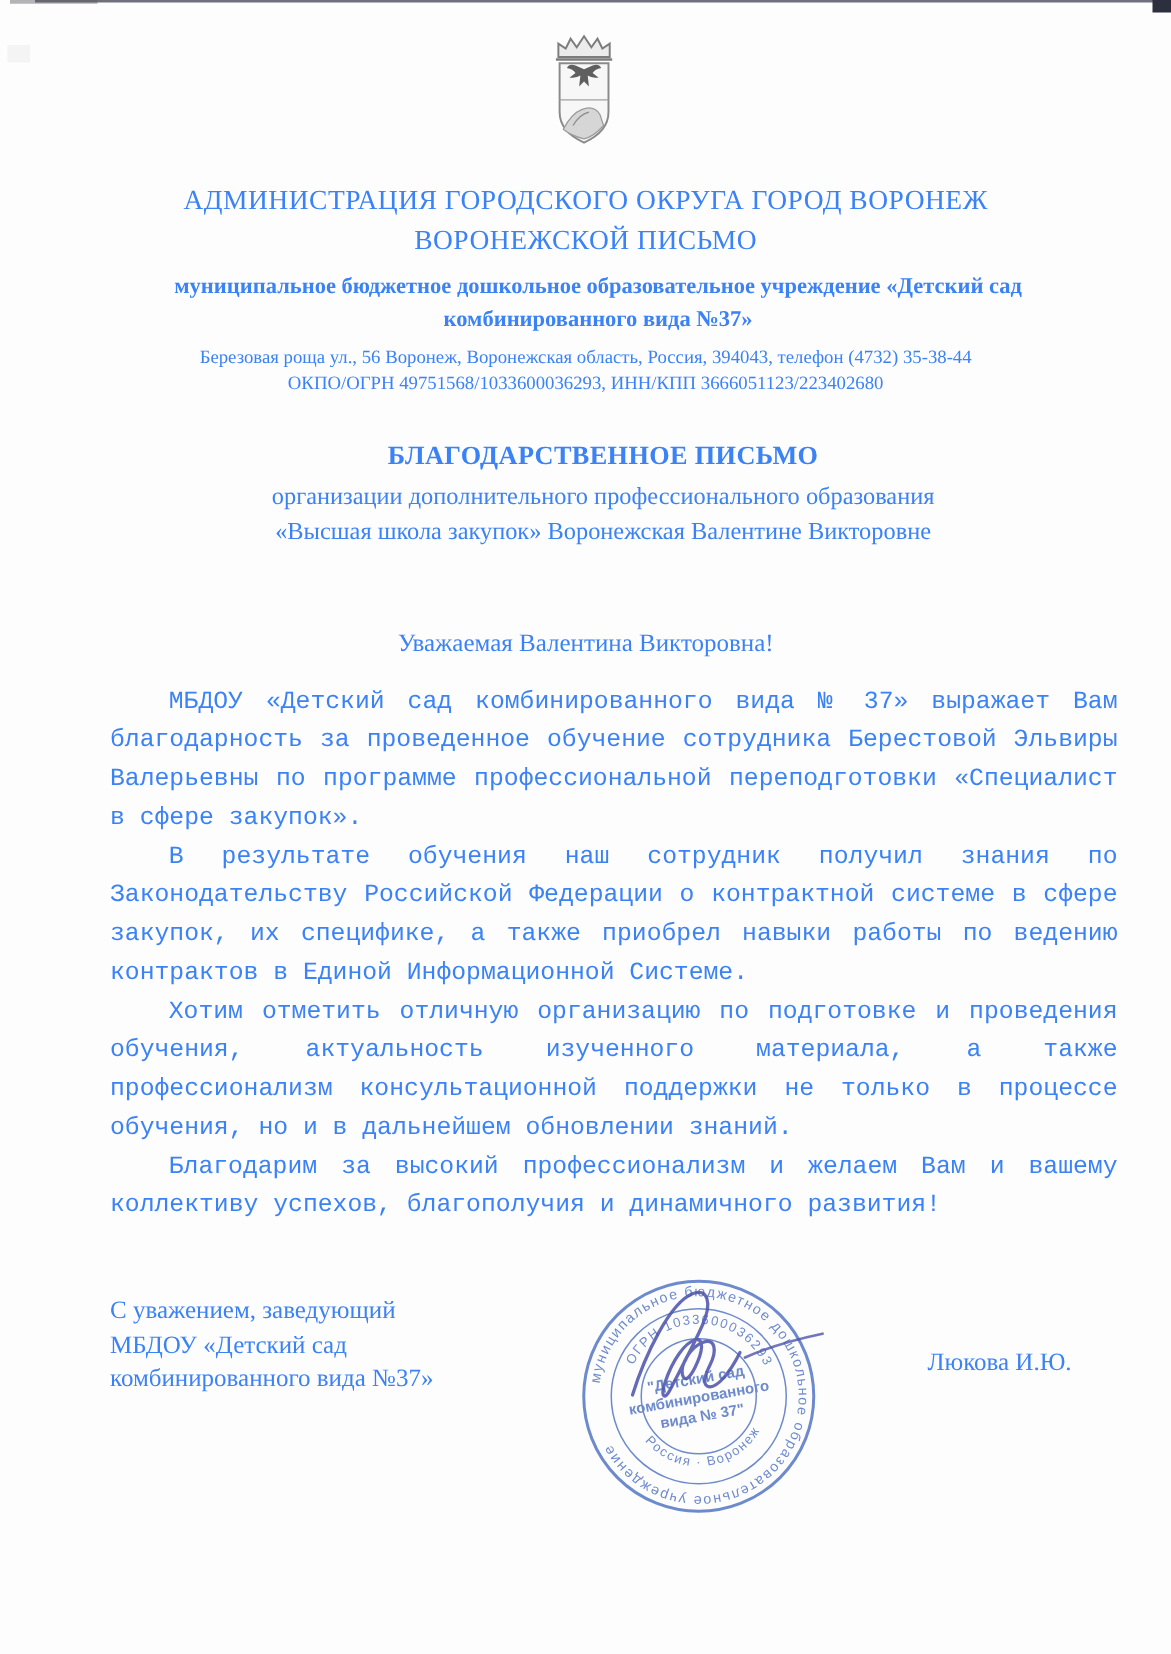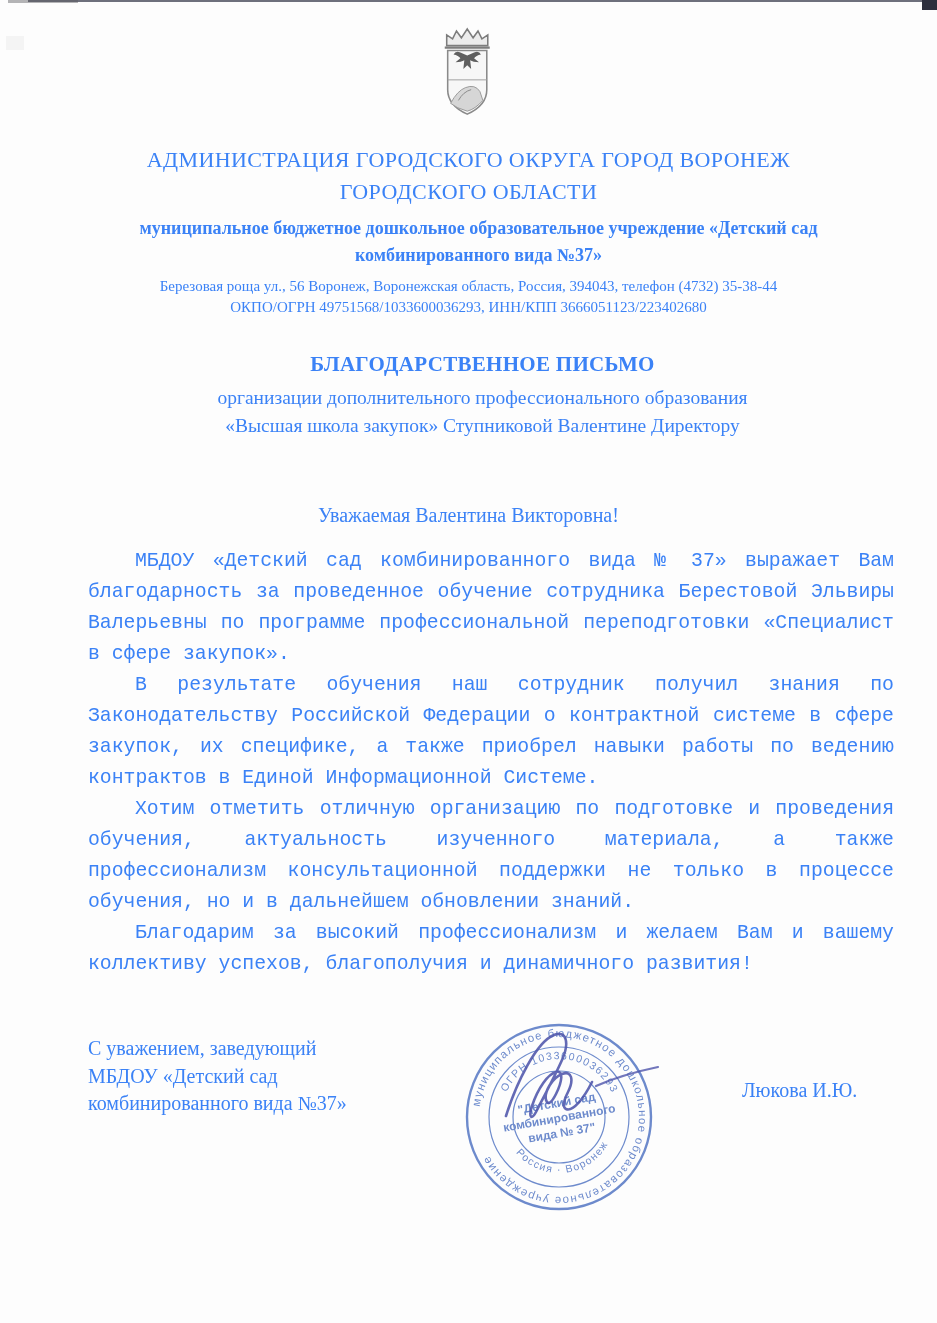--- a/index.html
+++ b/index.html
@@ -66,32 +66,32 @@
       <path d="M25 28 H65 V68 Q65 84 45 93 Q25 84 25 68 Z" fill="#f7f7f7" stroke="#8a8a8a" stroke-width="1.6"></path>
       <line x1="25" y1="58" x2="65" y2="58" stroke="#a0a0a0" stroke-width="1"></line>
       <path d="M45 33 L38 30 Q33 28 31 32 Q36 33 38 36 L33 40 Q39 40 42 38 L41 47 L45 43 L49 47 L48 38 Q51 40 57 40 L52 36 Q54 33 59 32 Q57 28 52 30 Z" fill="#5f5f5f"></path>
       <path d="M28 82 Q35 69 43 66 Q53 62 58 70 L61 79 Q53 88 45 90 Q34 87 28 82 Z" fill="#d6d6d6" stroke="#9a9a9a" stroke-width="1"></path>
       <path d="M36 79 Q41 70 49 68" stroke="#8a8a8a" stroke-width="1" fill="none"></path>
     </svg>
   </div>
 
   <header class="letterhead">
     <div class="org-line">АДМИНИСТРАЦИЯ ГОРОДСКОГО ОКРУГА ГОРОД ВОРОНЕЖ</div>
-    <div class="org-line">ГОРОДСКОГО ОБЛАСТИ</div>
+    <div class="org-line">ВОРОНЕЖСКОЙ ПИСЬМО</div>
     <div class="institution">муниципальное бюджетное дошкольное образовательное учреждение «Детский сад</div>
     <div class="institution" style="margin-top:0">комбинированного вида №37»</div>
     <div class="address-line">Березовая роща ул., 56 Воронеж, Воронежская область, Россия, 394043, телефон (4732) 35-38-44</div>
     <div class="codes-line">ОКПО/ОГРН 49751568/1033600036293, ИНН/КПП 3666051123/223402680</div>
   </header>
 
   <section class="title-block">
     <h1 class="letter-title">БЛАГОДАРСТВЕННОЕ ПИСЬМО</h1>
     <div class="addressee">
       <div class="addressee-line">организации дополнительного профессионального образования</div>
-      <div class="addressee-line">«Высшая школа закупок» Ступниковой Валентине Директору</div>
+      <div class="addressee-line">«Высшая школа закупок» Воронежская Валентине Викторовне</div>
     </div>
   </section>
 
   <div class="salutation">Уважаемая Валентина Викторовна!</div>
 
   <section class="body-text">
     <p>МБДОУ «Детский сад комбинированного вида № 37» выражает Вам благодарность за проведенное обучение сотрудника Берестовой Эльвиры Валерьевны по программе профессиональной переподготовки «Специалист в сфере закупок».</p>
     <p>В результате обучения наш сотрудник получил знания по Законодательству Российской Федерации о контрактной системе в сфере закупок, их специфике, а также приобрел навыки работы по ведению контрактов в Единой Информационной Системе.</p>
     <p>Хотим отметить отличную организацию по подготовке и проведения обучения, актуальность изученного материала, а также профессионализм консультационной поддержки не только в процессе обучения, но и в дальнейшем обновлении знаний.</p>
     <p>Благодарим за высокий профессионализм и желаем Вам и вашему коллективу успехов, благополучия и динамичного развития!</p>

